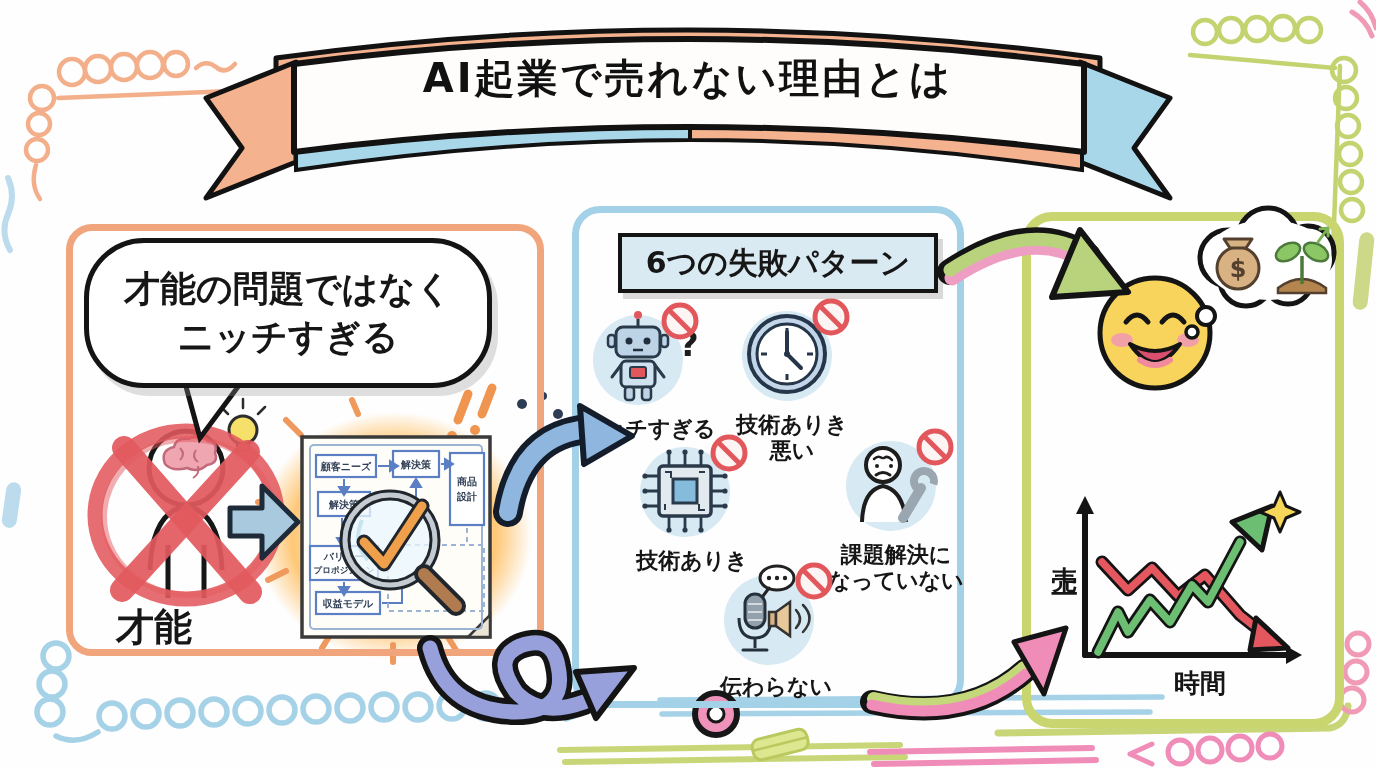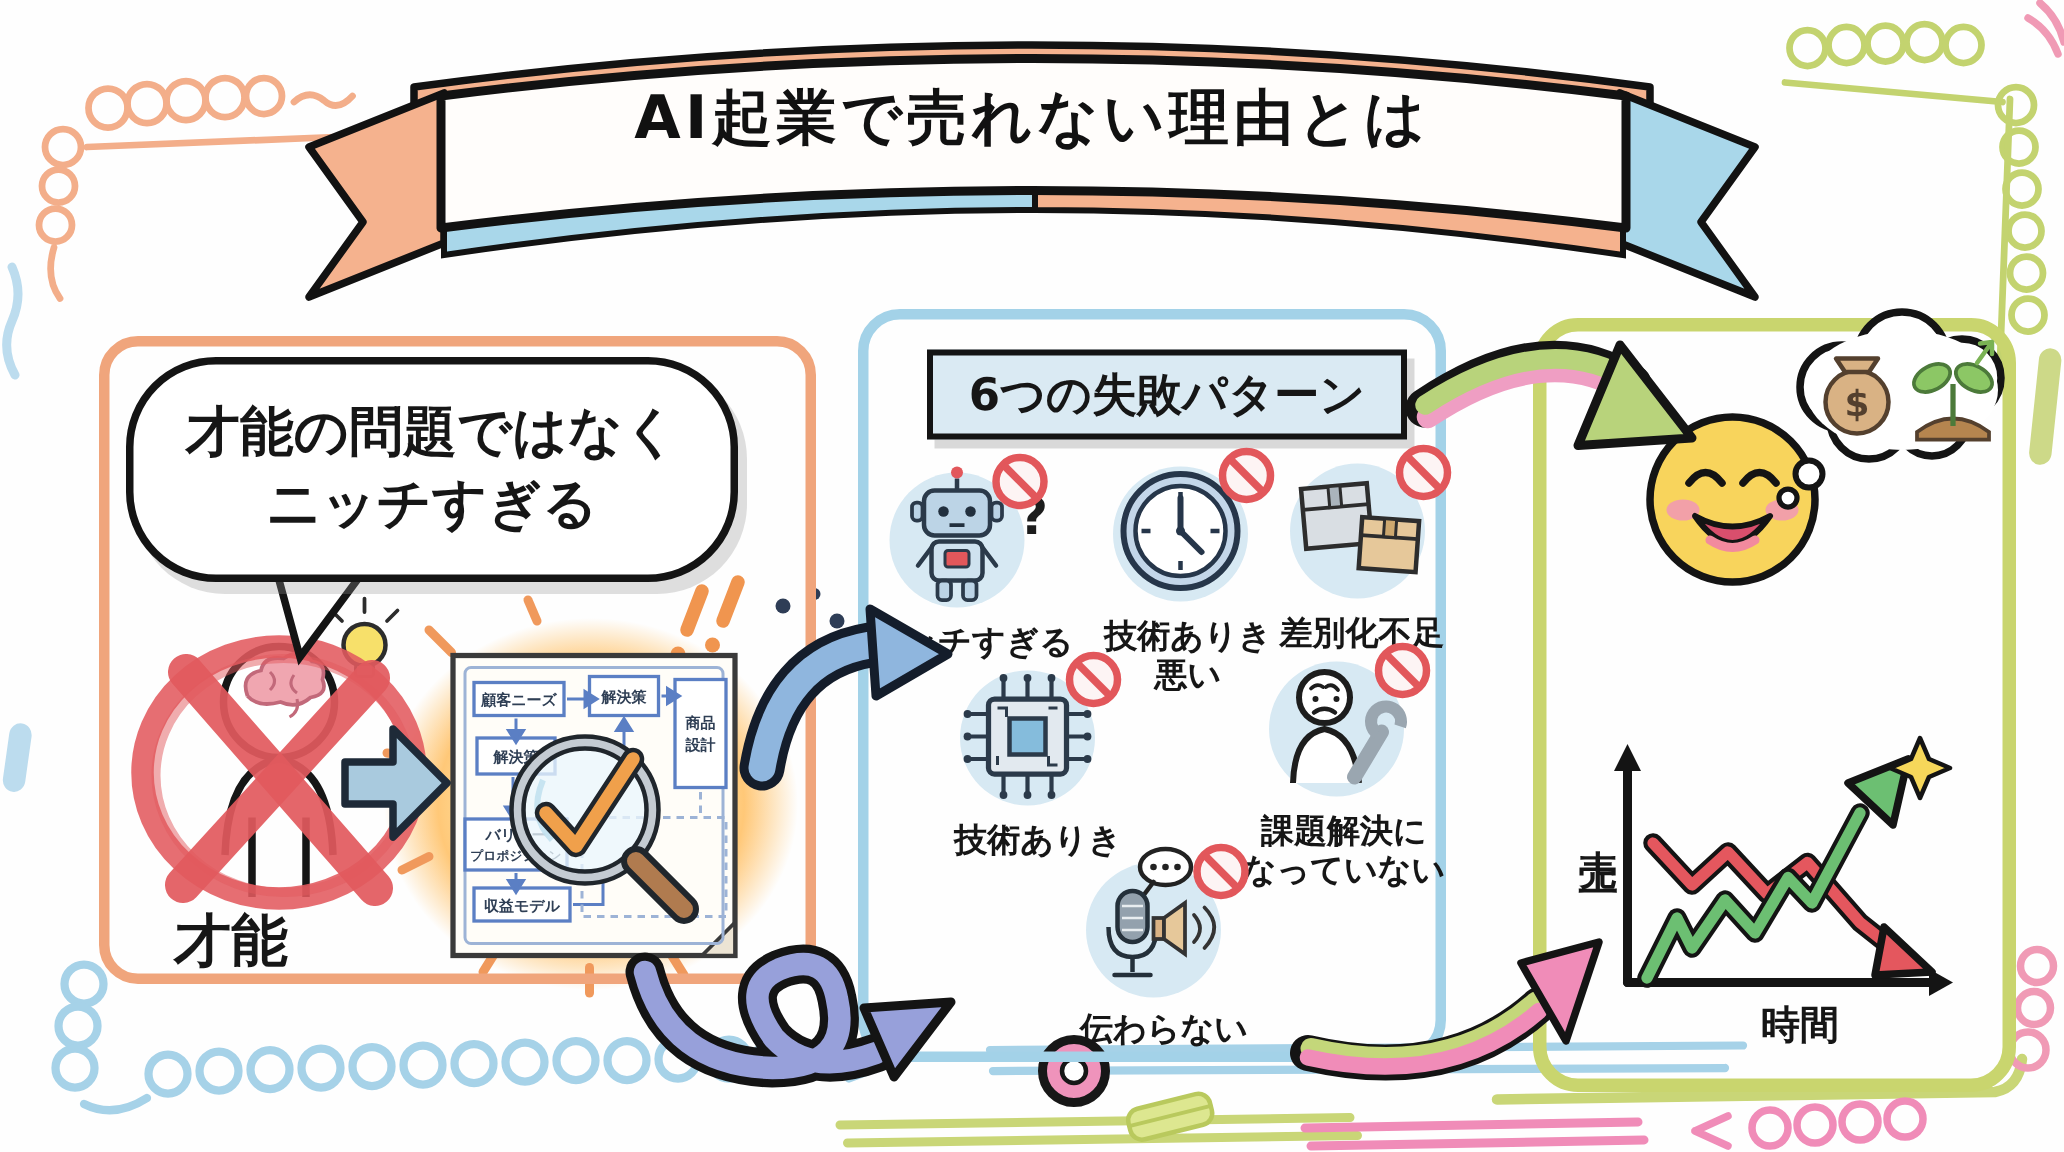--- a/index.html
+++ b/index.html
@@ -293,40 +293,20 @@
     <circle cx="60" cy="56" r="3" fill="#26364a"></circle>
     <g>
       <circle cx="104" cy="19" r="16" fill="#fdf4f4" stroke="#e2575b" stroke-width="5"></circle>
       <line x1="93" y1="8" x2="115" y2="30" stroke="#e2575b" stroke-width="5"></line>
     </g>
   </svg>
   <div class="fail-label">技術ありき
 悪い</div>
 </div>
 
-<div class="fail-item" style="left:828px;top:296px">
-  <svg width="130" height="112" viewBox="0 0 130 112">
-    <circle cx="62" cy="58" r="45" fill="#d7e9f3"></circle>
-    <g transform="rotate(-5 48 48)">
-      <rect x="26" y="28" width="44" height="40" fill="#d9dee3" stroke="#2d2d2d" stroke-width="3"></rect>
-      <path d="M26,42 h44" stroke="#2d2d2d" stroke-width="2.5"></path>
-      <rect x="44" y="28" width="8" height="14" fill="#aab4bc" stroke="#2d2d2d" stroke-width="2"></rect>
-    </g>
-    <g transform="rotate(4 82 66)">
-      <rect x="64" y="50" width="38" height="34" fill="#e6c89a" stroke="#2d2d2d" stroke-width="3"></rect>
-      <path d="M64,62 h38" stroke="#2d2d2d" stroke-width="2.5"></path>
-      <rect x="79" y="50" width="8" height="12" fill="#cda86f" stroke="#2d2d2d" stroke-width="2"></rect>
-    </g>
-    <g>
-      <circle cx="106" cy="19" r="16" fill="#fdf4f4" stroke="#e2575b" stroke-width="5"></circle>
-      <line x1="95" y1="8" x2="117" y2="30" stroke="#e2575b" stroke-width="5"></line>
-    </g>
-  </svg>
-  <div class="fail-label">差別化不足</div>
-</div>
 
 <div class="fail-item" style="left:612px;top:434px">
   <svg width="130" height="112" viewBox="0 0 130 112">
     <circle cx="58" cy="58" r="45" fill="#d7e9f3"></circle>
     <g stroke="#2b3a4a" stroke-width="2.8">
       <path d="M20,42 h12 M20,57 h12 M20,72 h12 M84,42 h12 M84,57 h12 M84,72 h12 M42,20 v12 M58,20 v12 M74,20 v12 M42,82 v12 M58,82 v12 M74,82 v12" fill="none"></path>
     </g>
     <g fill="#2b3a4a">
       <circle cx="18" cy="42" r="2.6"></circle>
           <circle cx="18" cy="57" r="2.6"></circle>

